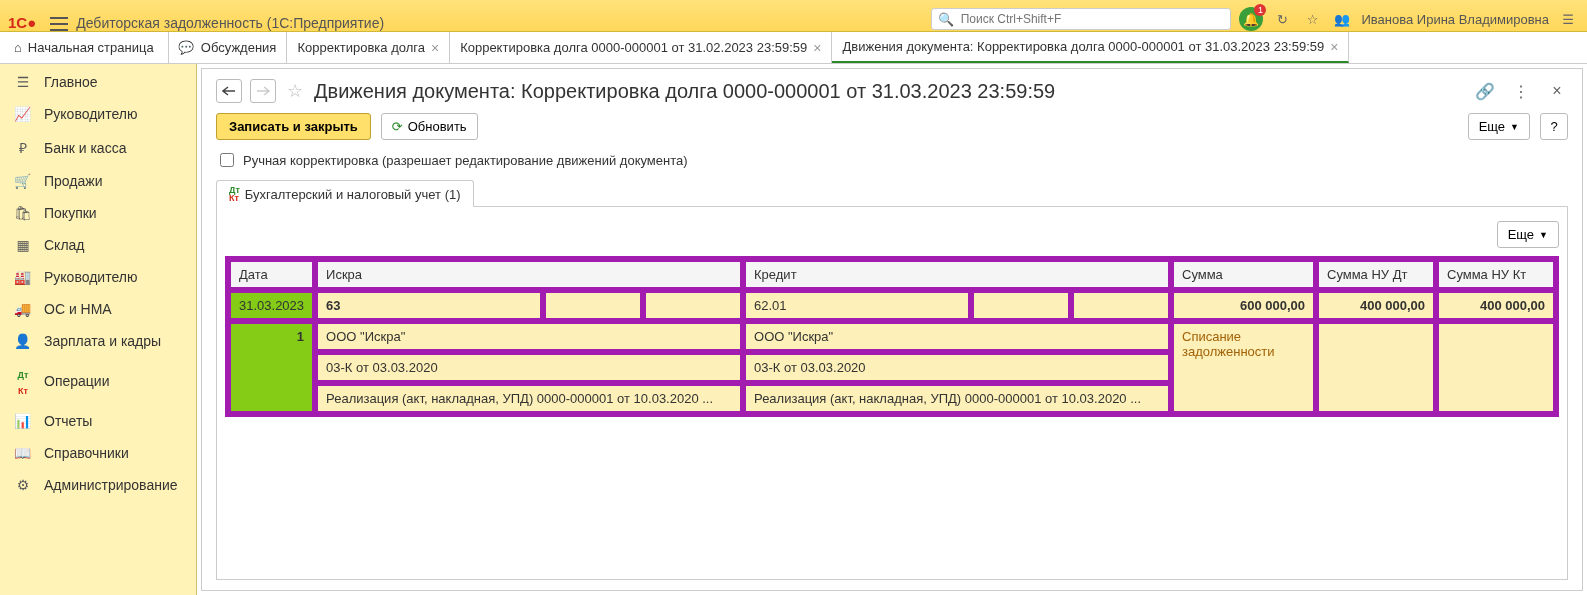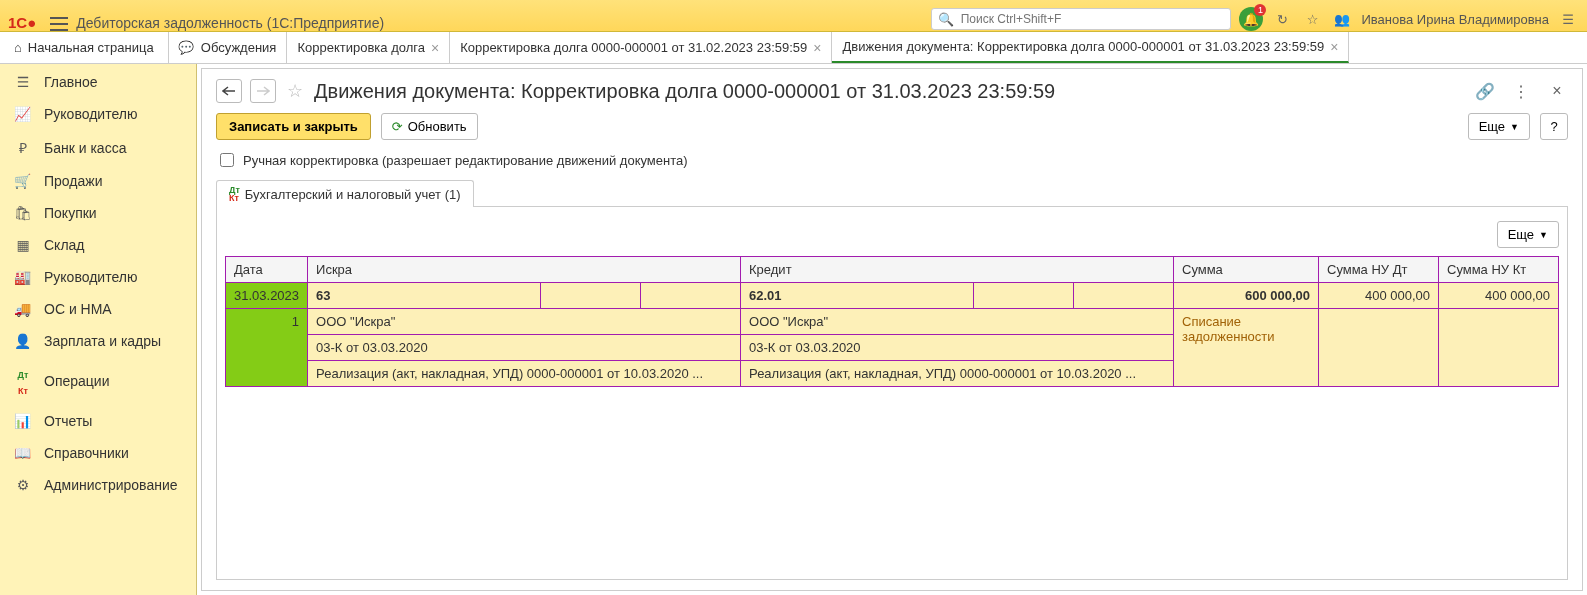--- a/index.html
+++ b/index.html
@@ -46,23 +46,23 @@
 
   .tabstrip { display: flex; border-bottom: 1px solid #ccc; margin-bottom: 0; }
   .tabstrip .tab { border: 1px solid #ccc; border-bottom: none; background: #fff; padding: 5px 12px; border-radius: 3px 3px 0 0; font-size: 13px; display: flex; align-items: center; gap: 5px; margin-bottom: -1px; position: relative; z-index: 1; }
   .dtkt { font-size: 9px; line-height: 8px; font-weight: bold; }
   .dtkt .dt { color: #2a8a2a; text-align: right; }
   .dtkt .kt { color: #d62a1a; }
 
   .grid-wrap { flex: 1; border: 1px solid #ccc; border-top: none; margin-top: 0; padding-top: 14px; display: flex; flex-direction: column; overflow: hidden; }
   .inner-toolbar { display: flex; justify-content: flex-end; padding: 0 8px 8px; }
   .grid { width: calc(100% - 16px); margin: 0 8px; border-collapse: collapse; font-size: 13px; }
-  .grid th, .grid td { border: 1px solid #a21caf; padding: 5px 8px; text-align: left; vertical-align: top; }
+  .grid th, .grid td { border: 6px solid #a21caf; padding: 5px 8px; text-align: left; vertical-align: top; }
   .grid th { background: #f5f5f5; font-weight: normal; color: #333; }
-  .grid td.num { text-align: right; }
+  .grid td.num { text-align: right; font-weight: bold; }
   .grid tr.row-sel td { background: #fdf0b8; }
   .grid tr.row-sel td.date-col { background: #84cc16; }
   .col-date { width: 80px; }
   .col-debit { width: 410px; }
   .col-credit { width: 410px; }
   .col-sum { width: 145px; }
   .col-nudt, .col-nukt { width: 120px; }
   .italic { color: #a16207; }
   
   .arrow-svg { width: 14px; height: 10px; }
@@ -237,21 +237,21 @@
             <th class="col-nudt">Сумма НУ Дт</th>
             <th class="col-nukt">Сумма НУ Кт</th>
           </tr>
         </thead>
         <tbody>
           <tr class="row-sel">
             <td class="date-col">31.03.2023</td>
             <td style="font-weight:bold">63</td>
             <td style="width:100px"></td>
               <td style="width:100px"></td>
-            <td style="font-weight:bold">62.01</td>
+            <td style="font-weight:normal">62.01</td>
             <td style="width:100px"></td>
               <td style="width:100px"></td>
             <td class="num" style="font-weight:bold">600 000,00</td>
             <td class="num">400 000,00</td>
             <td class="num">400 000,00</td>
           </tr>
           <tr class="row-sel">
             <td class="num date-col" rowspan="3">1</td>
             <td colspan="3">ООО "Искра"</td>
             <td colspan="3">ООО "Искра"</td>

